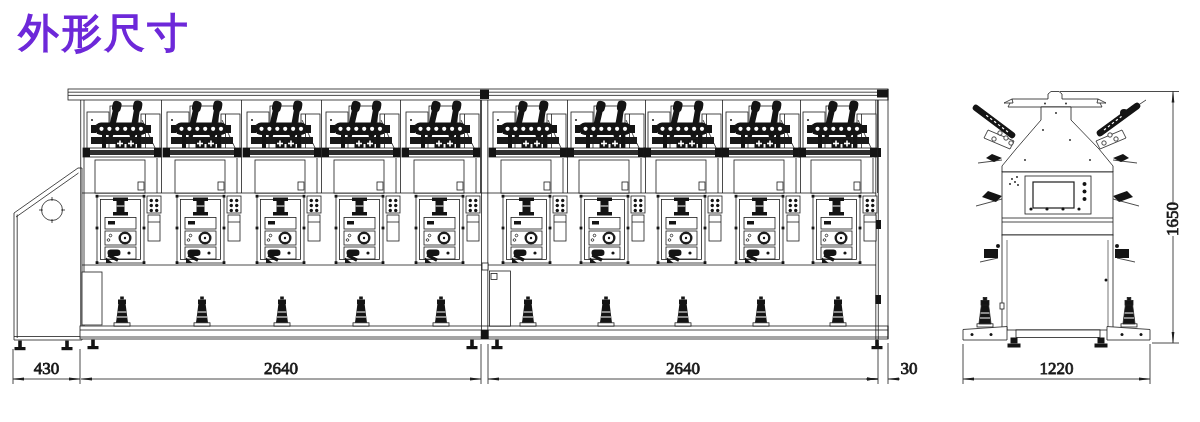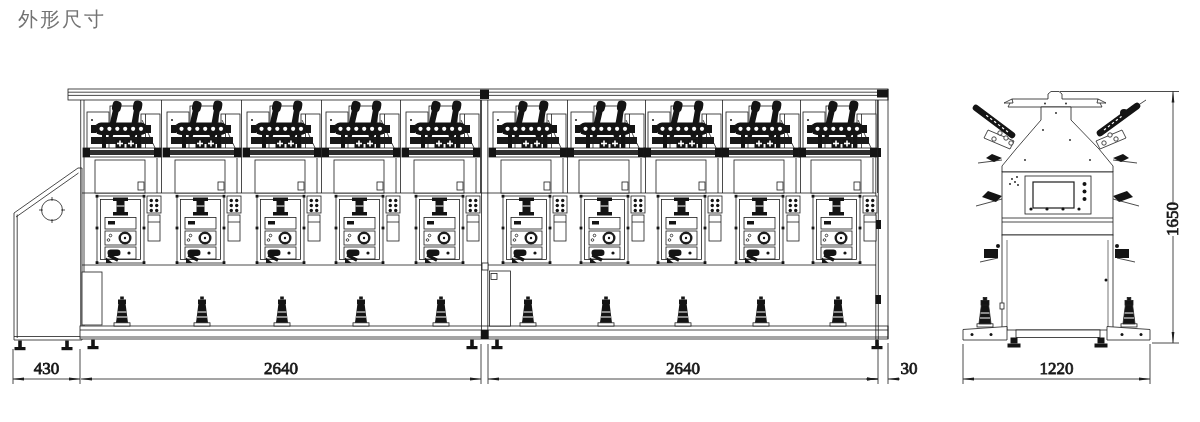--- a/index.html
+++ b/index.html
@@ -3,21 +3,21 @@
 <meta charset="utf-8">
 <style>
   html,body{margin:0;padding:0;}
   body{
     width:1200px;height:422px;position:relative;overflow:hidden;
     background:#ffffff;
     font-family:"Liberation Sans","DejaVu Sans",sans-serif;
   }
   #title{
     position:absolute;left:18px;top:6px;margin:0;
-    font-size:20px;font-weight:400;letter-spacing:2px;color:#737373;
+    font-size:41px;font-weight:700;letter-spacing:2px;color:#6d28d9;
   }
   svg{position:absolute;left:0;top:0;}
   .ln{stroke:#1d1d1d;stroke-width:0.8;fill:none;}
   .dim{font:17px "Liberation Serif","DejaVu Serif",serif;fill:#111;text-anchor:middle;}
 </style>
 </head>
 <body>
 
 <h1 id="title">外形尺寸</h1>
 

